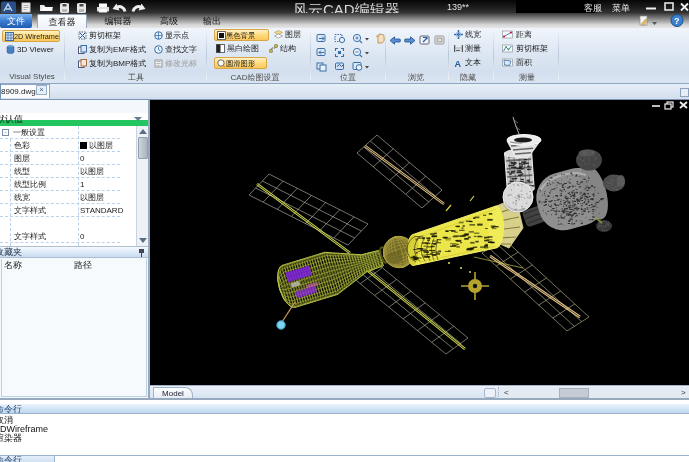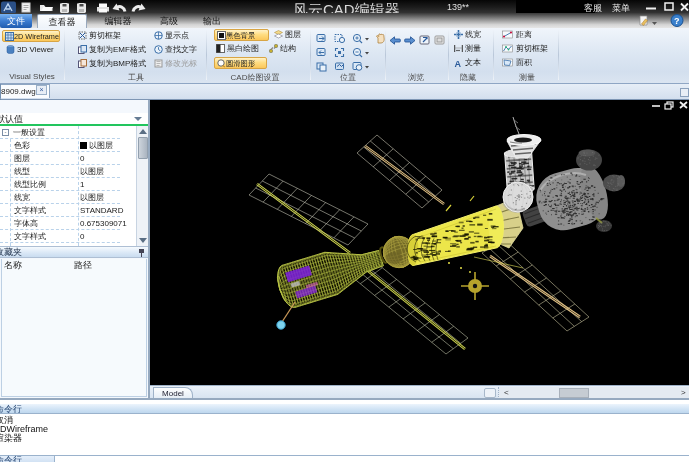--- a/index.html
+++ b/index.html
@@ -25,21 +25,21 @@
 
 #sep1{left:0;top:83px;width:689px;height:1px;background:#8fa6c4}
 #doctabbar{left:0;top:84px;width:689px;height:15px;background:linear-gradient(180deg,#e7eef7,#d3dfee)}
 #doctab{left:0;top:1px;width:50px;height:14px;background:#fafcfe;border:1px solid #8ea6c2;border-bottom:none;font-size:8px;color:#222;line-height:13px;padding-left:0}
 #doctab .x{position:absolute;left:36px;top:1px;width:11px;height:10px;border:1px solid #9ab0c8;background:#e8eef6;font-size:7px;line-height:8px;text-align:center;color:#335a9a}
 #sep2{left:0;top:99px;width:689px;height:1px;background:#7e96b4}
 
 #leftpanel{left:0;top:100px;width:150px;height:298px;background:#f4f8fd;border-right:2px solid #96a9bf}
 .phead{position:absolute;left:0;width:148px;height:12px;background:linear-gradient(180deg,#f6fafe,#d9e7f6 60%,#c9dcf0);border-top:1px solid #aebfd4;border-bottom:1px solid #aebfd4;font-size:9px;color:#20334d;line-height:11px}
 .pin{position:absolute;left:138px;top:2px;width:7px;height:8px}
-#combo{left:0;top:13px;width:148px;height:13px;background:#fff;border-bottom:2px solid #22c55e;font-size:9px;color:#222;line-height:12px}
+#combo{left:0;top:13px;width:148px;height:13px;background:#fff;border-bottom:6px solid #22c55e;font-size:9px;color:#222;line-height:12px}
 #combo .arr{position:absolute;left:134px;top:4px;width:0;height:0;border-left:4px solid transparent;border-right:4px solid transparent;border-top:4px solid #667c94}
 #grid{left:0;top:26px;width:136px;height:120px;background:#fff;font-size:8px;color:#1a1a1a}
 .grow{position:absolute;left:0;width:120px;height:13px;line-height:13px;border-bottom:1px dashed #b9d2ea}
 .gname{position:absolute;left:14px;top:0}
 .gval{position:absolute;left:80px;top:0}
 #vline1{position:absolute;left:78px;top:0;width:1px;height:120px;border-left:1px dashed #b9d2ea}
 #vline0{position:absolute;left:10px;top:13px;width:1px;height:107px;border-left:1px dashed #b9d2ea}
 #gsb{left:136px;top:26px;width:12px;height:120px;background:#eef2f7;border-left:1px solid #c8d4e2}
 #gsb .thumb{position:absolute;left:1px;top:11px;width:10px;height:22px;background:linear-gradient(90deg,#cdd4dc,#aab4c0);border:1px solid #93a0ae;border-radius:1px}
 .sarr{position:absolute;left:2px;width:0;height:0;border-left:4px solid transparent;border-right:4px solid transparent}
@@ -319,24 +319,20 @@
         <span class="gname">线型比例</span>
         <span class="gval">1</span>
       </div>
     <div class="grow" style="top:65px">
         <span class="gname">线宽</span>
         <span class="gval">以图层</span>
       </div>
     <div class="grow" style="top:78px">
         <span class="gname">文字样式</span>
         <span class="gval">STANDARD</span>
-      </div>
-    <div class="grow" style="top:91px">
-        <span class="gname">字体高</span>
-        <span class="gval">0.675309071</span>
       </div>
     <div class="grow" style="top:104px">
         <span class="gname">文字样式</span>
         <span class="gval">0</span>
       </div>
   </div>
   <div class="abs" id="gsb">
     <div class="sarr" style="top:3px;border-bottom:5px solid #5a6e84"></div>
     <div class="thumb"></div>
     <div class="sarr" style="top:112px;border-top:5px solid #5a6e84"></div>

